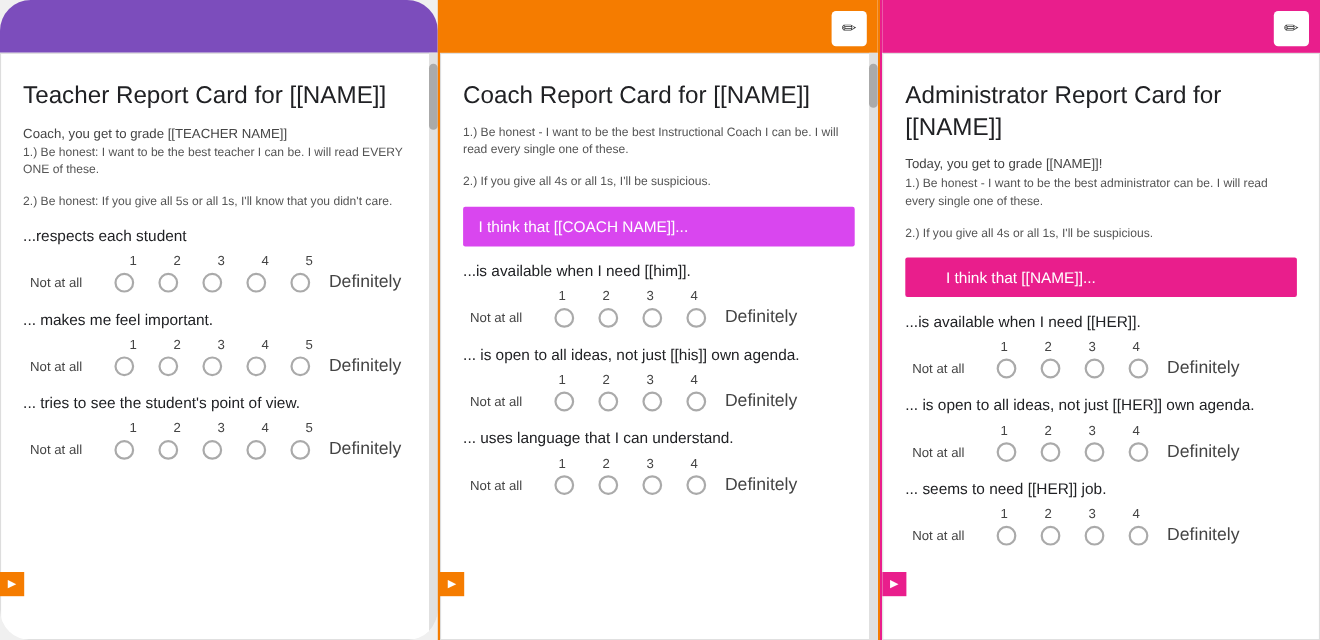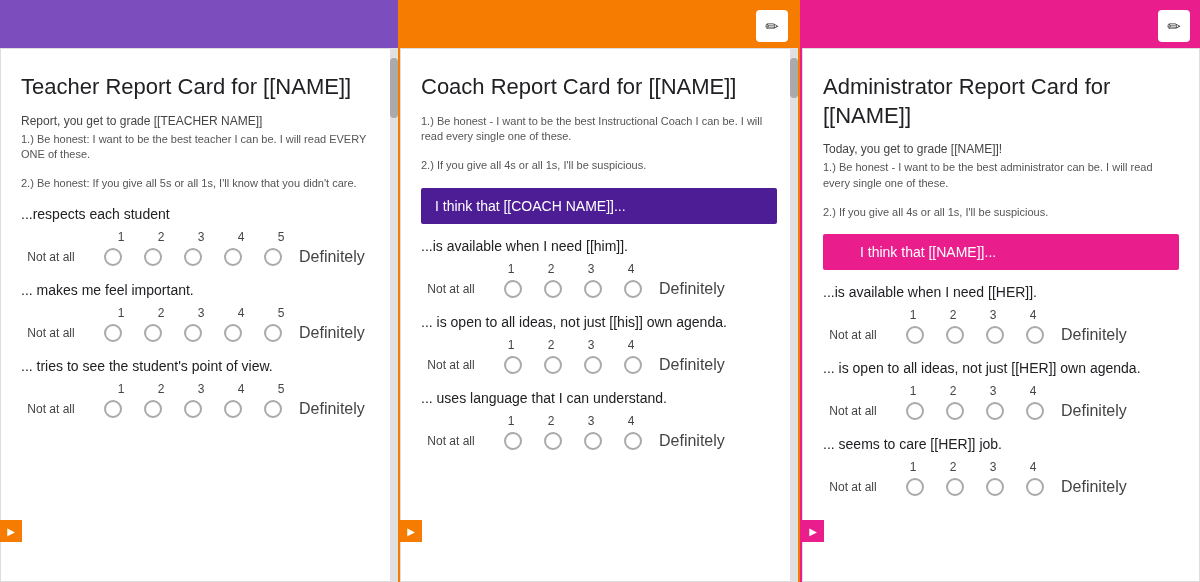--- a/index.html
+++ b/index.html
@@ -80,21 +80,21 @@
 
     .highlight-bar {
       padding: 10px 14px;
       color: #fff;
       font-size: 14px;
       font-weight: 500;
       margin-bottom: 14px;
       border-radius: 2px;
     }
 
-    .highlight-bar.orange { background: #4c1d95; }
+    .highlight-bar.orange { background: #d946ef; }
     .highlight-bar.pink { background: #e91e8c; padding-left: 37px; }
 
     .question-label {
       font-size: 14px;
       color: #202124;
       margin-bottom: 8px;
       margin-top: 10px;
     }
 
     .scale-row {
@@ -166,25 +166,25 @@
       height: 22px;
       background: #e91e8c;
       display: flex;
       align-items: center;
       justify-content: center;
     }
   </style>
 </head>
 <body>
 
-<div class="panel" style="position:relative;">
+<div class="panel" style="position:relative;border-radius:28px;">
   <div class="panel-header purple"></div>
   <div class="panel-content">
     <div class="panel-title">Teacher Report Card for [[NAME]]</div>
-    <div class="panel-subtitle">Report, you get to grade [[TEACHER NAME]]</div>
+    <div class="panel-subtitle">Coach, you get to grade [[TEACHER NAME]]</div>
     <div class="panel-rules">1.) Be honest: I want to be the best teacher I can be. I will read EVERY ONE of these.</div>
     <div class="panel-rules">2.) Be honest: If you give all 5s or all 1s, I'll know that you didn't care.</div>
 
     <div class="question-label">...respects each student</div>
     <div class="scale-row">
       <div style="width:80px;"></div>
       <div class="scale-num">1</div>
       <div class="scale-num">2</div>
       <div class="scale-num">3</div>
       <div class="scale-num">4</div>
@@ -379,21 +379,21 @@
       <span class="not-at-all">Not at all</span>
       <div class="radio-circles">
         <div class="radio-circle"></div>
         <div class="radio-circle"></div>
         <div class="radio-circle"></div>
         <div class="radio-circle"></div>
       </div>
       <span class="definitely">Definitely</span>
     </div>
 
-    <div class="question-label">... seems to care [[HER]] job.</div>
+    <div class="question-label">... seems to need [[HER]] job.</div>
     <div class="scale-row">
       <div style="width:70px;"></div>
       <div class="scale-num">1</div>
       <div class="scale-num">2</div>
       <div class="scale-num">3</div>
       <div class="scale-num">4</div>
     </div>
     <div class="radio-row">
       <span class="not-at-all">Not at all</span>
       <div class="radio-circles">

